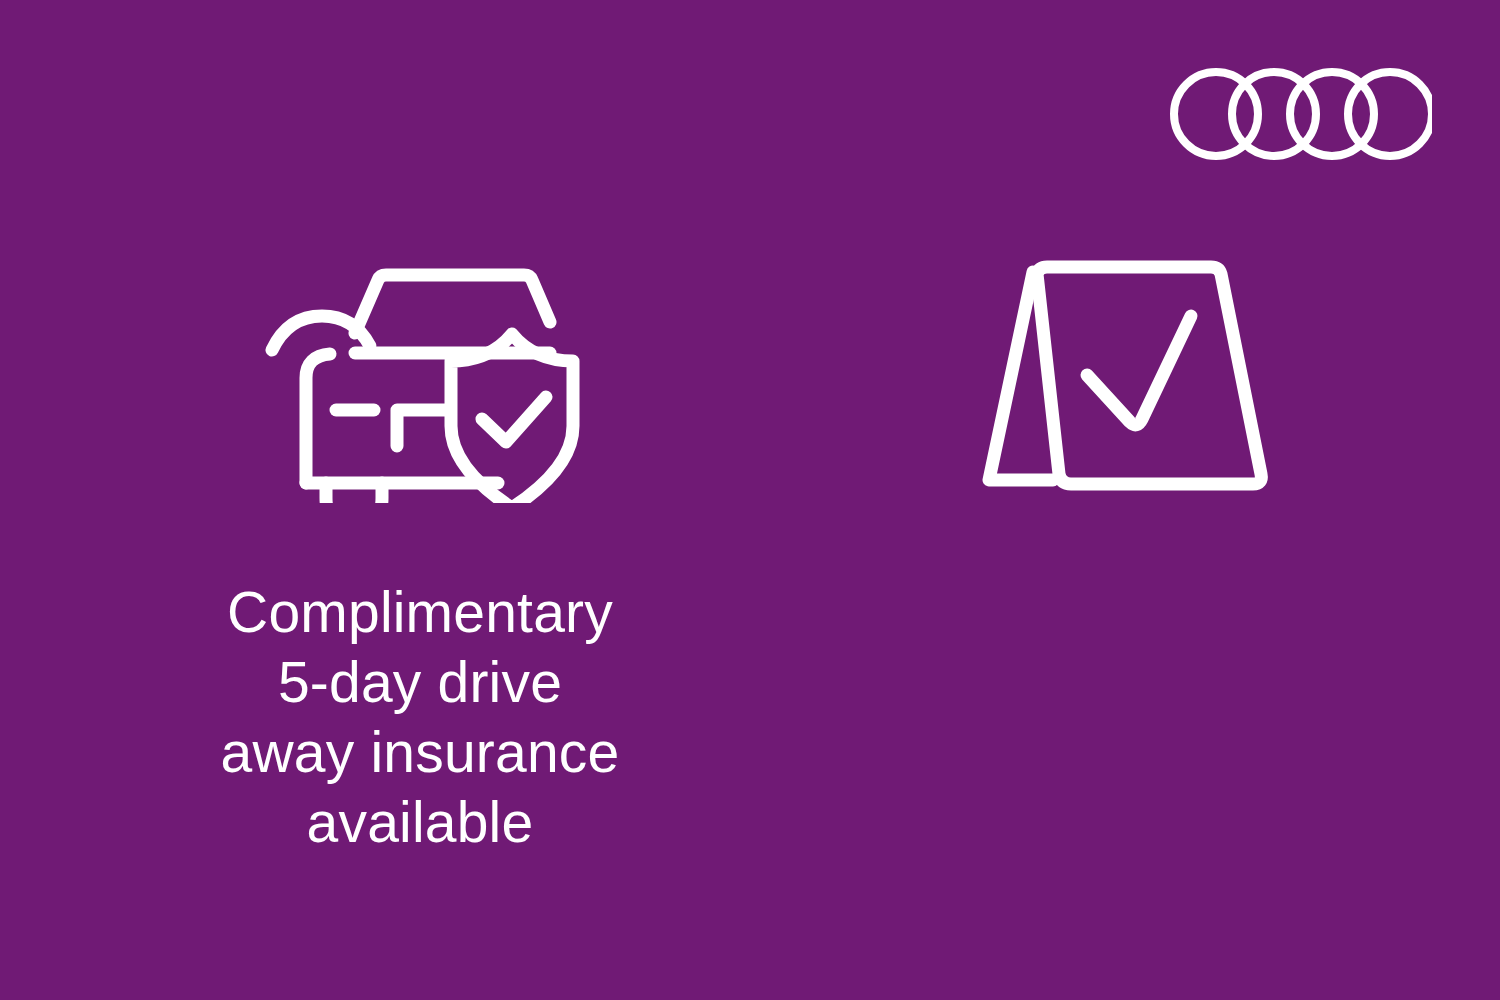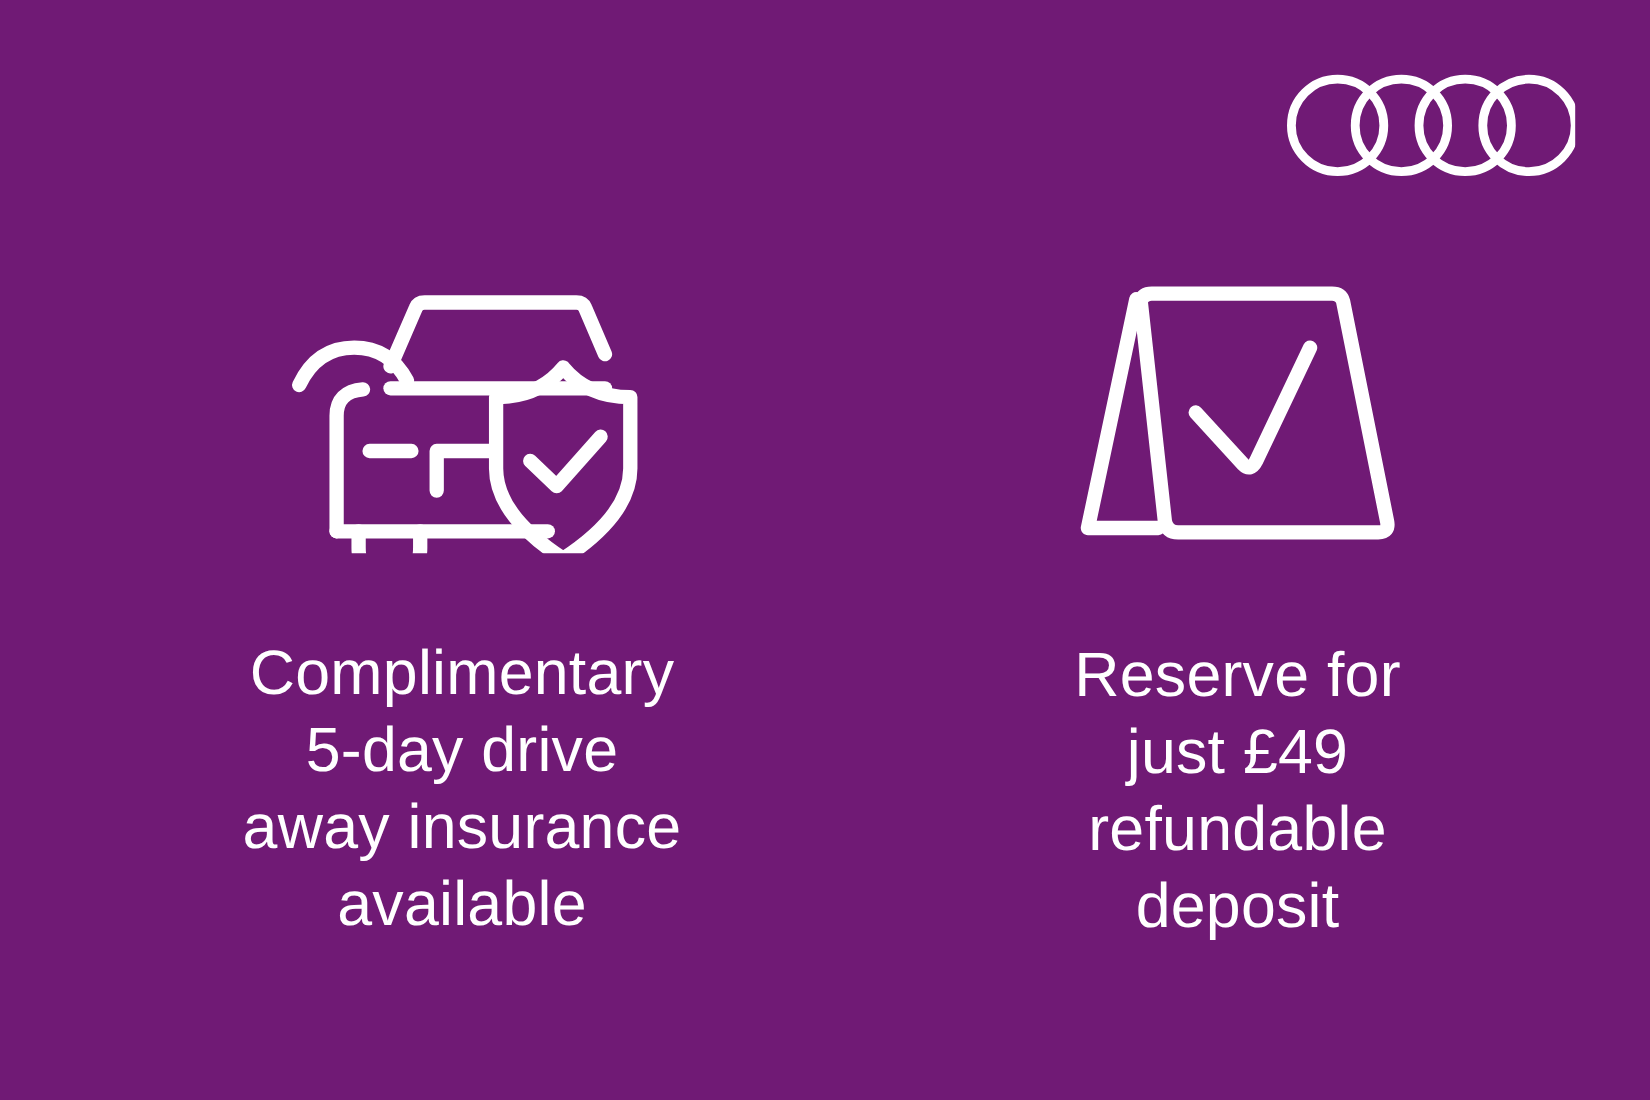--- a/index.html
+++ b/index.html
@@ -127,20 +127,16 @@
 
           <path d="M58 14 L14 222 L78 222"></path>
 
           <path d="M62 16 Q64 9 72 9 L236 9 Q244 9 246 16 L286 216
                    Q288 226 278 226 L96 226 Q86 226 84 216 Z"></path>
 
           <path d="M112 117 L155 164 Q162 171 167 161 L216 58"></path>
         </svg>
       </div>
 
-      <div class="feature-caption">Reserve for
-just £49
-refundable
-deposit</div>
     </div>
 
   </div>
 </div>
 
 </body></html>

